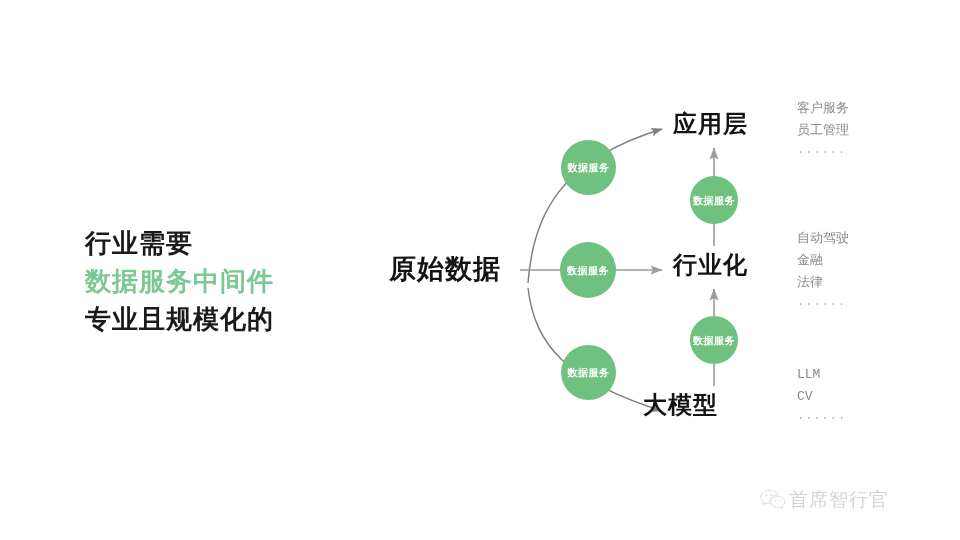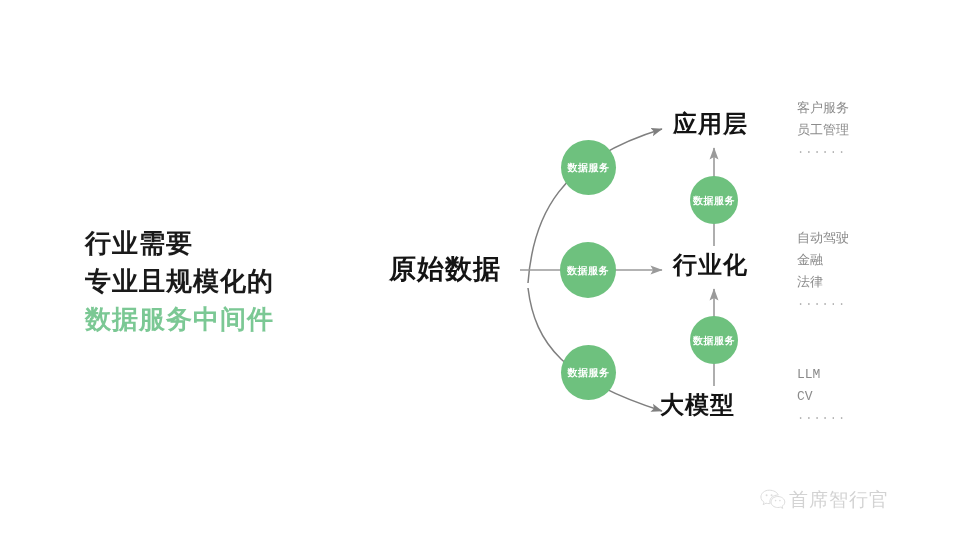--- a/index.html
+++ b/index.html
@@ -120,22 +120,22 @@
     white-space: nowrap;
   }
 </style>
 </head>
 <body>
 
 <div id="slide">
 
   <div id="headline">
     <div class="headline-line">行业需要</div>
+    <div class="headline-line accent">数据服务中间件</div>
     <div class="headline-line">专业且规模化的</div>
-    <div class="headline-line accent">数据服务中间件</div>
   </div>
 
   <div id="diagram">
 
     <svg id="arrow-layer" viewBox="0 0 960 540">
       <defs>
         <marker id="ah" markerWidth="9" markerHeight="9" refX="7.2" refY="3.2" orient="auto" markerUnits="strokeWidth">
           <path d="M0,0.4 L7.6,3.2 L0,6 L1.6,3.2 Z" fill="#7f7f7f"></path>
         </marker>
         <marker id="ahg" markerWidth="9" markerHeight="9" refX="7.2" refY="3.2" orient="auto" markerUnits="strokeWidth">
@@ -176,21 +176,21 @@
       <span>服务</span>
     </div>
 
     <div class="service-node" style="left:690px; top:316px; width:48px; height:48px;">
       <span>数据</span>
       <span>服务</span>
     </div>
 
     <div class="node-label" style="left:673px; top:112px;">应用层</div>
     <div class="node-label" style="left:673px; top:253px;">行业化</div>
-    <div class="node-label" style="left:660px; top:393px;text-align:center;">大模型</div>
+    <div class="node-label" style="left:643px; top:393px;text-align:center;">大模型</div>
 
     <div class="detail-block" style="left:797px; top:98px;">
       <div>客户服务</div>
       <div>员工管理</div>
       <div class="dots">······</div>
     </div>
 
     <div class="detail-block" style="left:797px; top:228px;">
       <div>自动驾驶</div>
       <div>金融</div>

